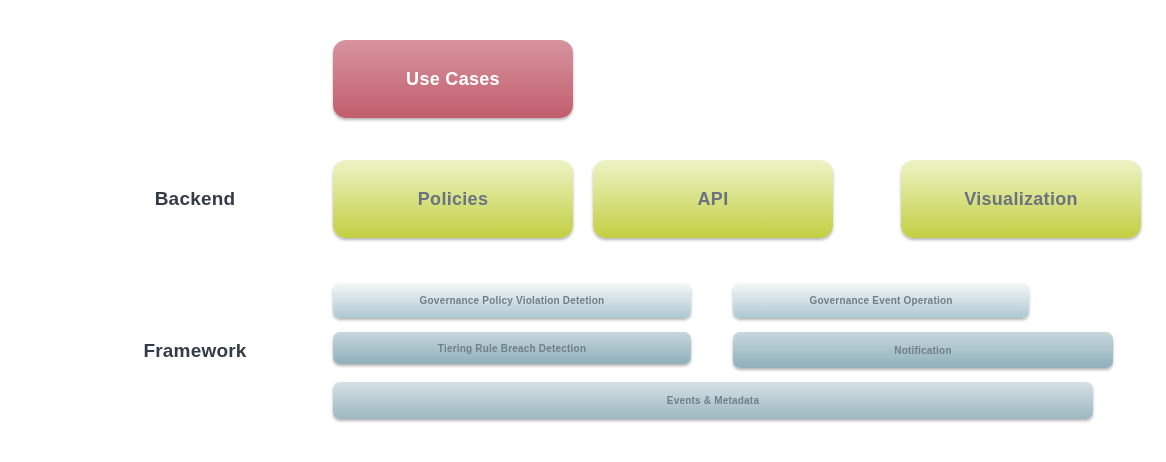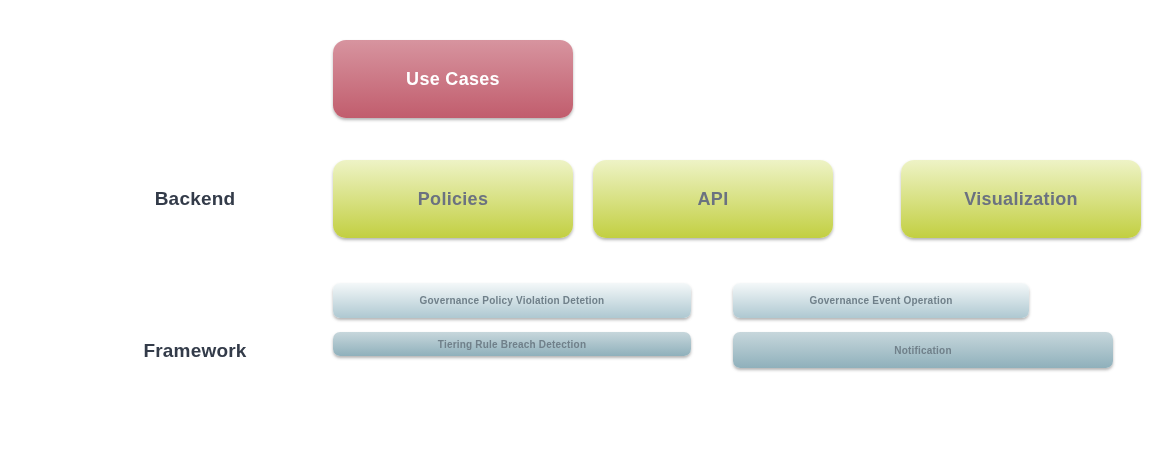--- a/index.html
+++ b/index.html
@@ -78,21 +78,21 @@
   .r1c1 { top: 40px; left: 333px; }
   .r1c2 { top: 40px; left: 593px; }
   .r1c3 { top: 40px; left: 853px; }
   
   .r2c1 { top: 160px; left: 333px; }
   .r2c2 { top: 160px; left: 593px; }
   .r2c3 { top: 160px; left: 853px; margin-left: 48px; }
   
   .f1l { top: 283px; left: 333px; width: 358px; }
   .f1r { top: 283px; left: 733px; width: 296px; }
-  .f2l { top: 332px; left: 333px; width: 358px; height: 24px; }
+  .f2l { top: 332px; left: 333px; width: 358px; height: 32px; }
   .f2r { top: 332px; left: 733px; width: 380px; height: 36px; }
   .f3  { top: 382px; left: 333px; width: 760px; height: 37px; }
 </style>
 </head>
 <body>
 
 <div class="canvas">
 
 
   <div class="layer-label lbl-framework">Framework</div>
@@ -110,14 +110,15 @@
   <div class="box box-big green r2c3">Visualization</div>
 
   <div class="box box-fw fw-light f1l">Governance Policy Violation Detetion</div>
 
   <div class="box box-fw fw-light f1r">Governance Event Operation</div>
 
   <div class="box box-fw fw-medium f2l">Tiering Rule Breach Detection</div>
 
   <div class="box box-fw fw-medium f2r">Notification</div>
 
+  <div class="box box-fw fw-events f3">Events &amp; Metadata</div>
 
 </div>
 
 </body></html>

